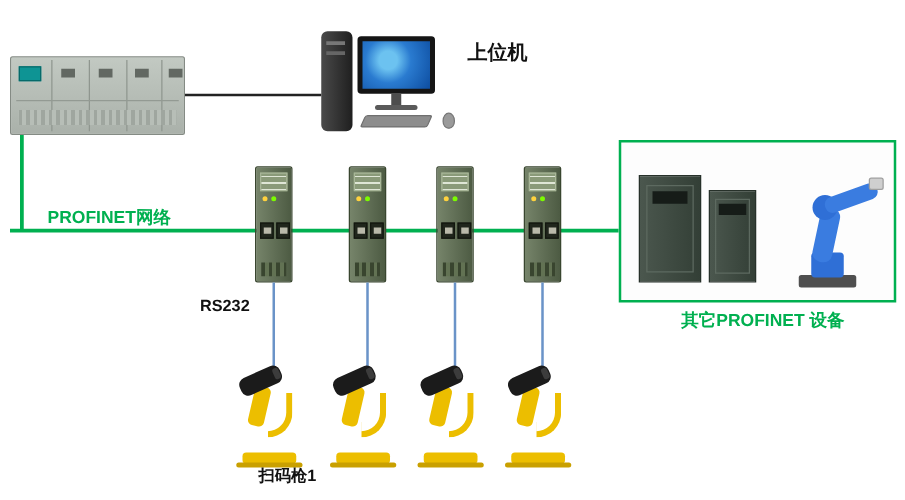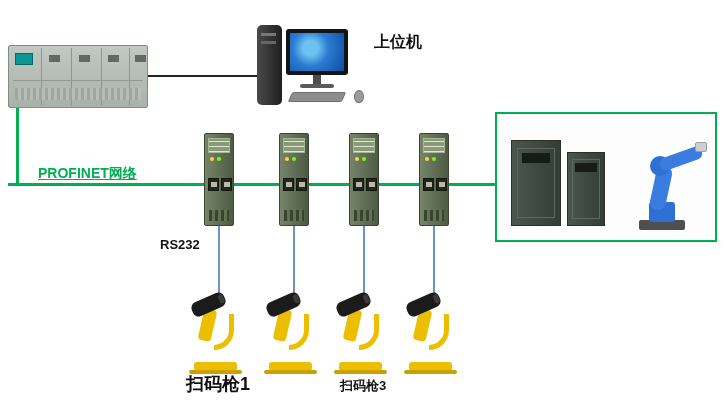--- a/index.html
+++ b/index.html
@@ -7,21 +7,21 @@
     --serial-blue:#6a93c8;
     --scanner-yellow:#ecbe00;
     --gateway-olive:#5c6b4f;
     --robot-blue:#2f6fd6;
   }
   *{box-sizing:border-box;margin:0;padding:0;}
   body{background:#ffffff;font-family:"Liberation Sans","DejaVu Sans",sans-serif;}
   .canvas{position:relative;width:724px;height:400px;background:#ffffff;overflow:hidden;}
 
   .label{position:absolute;font-weight:bold;color:#111;white-space:nowrap;}
-  .label.green{color:var(--network-green);text-decoration:underline;}
+  .label.green{color:var(--network-green);}
 
   
   .line{position:absolute;}
   .line.black{background:#222;}
   .line.green{background:var(--network-green);}
   .line.blue{background:var(--serial-blue);}
 
   
   .plc{position:absolute;left:8px;top:45px;width:140px;height:63px;
        background:linear-gradient(#c2c9c2,#aab1aa);border:1px solid #848b84;border-radius:2px;}
@@ -190,35 +190,35 @@
     <div class="sc-foot"></div>
   </div>
   <div class="scanner" style="left:401px">
     <div class="sc-hook"></div>
     <div class="sc-neck"></div>
     <div class="sc-head"></div>
     <div class="sc-base"></div>
     <div class="sc-foot"></div>
   </div>
 
-  <div class="label" style="left:183px;top:372px;width:70px;text-align:center;font-size:18px">扫码枪1</div>
-  <div class="label" style="left:328px;top:377px;width:70px;text-align:center;font-size:13px">扫码枪3</div>
+  <div class="label" style="left:183px;top:372px;width:70px;text-align:right;font-size:13px">扫码枪1</div>
 
   <div class="pn-box">
     <div class="cabinet cab1">
       <div class="cab-door"></div>
       <div class="cab-panel"></div>
     </div>
     <div class="cabinet cab2">
       <div class="cab-door"></div>
       <div class="cab-panel"></div>
     </div>
     <div class="robot">
       <div class="rb-base"></div>
       <div class="rb-ped"></div>
       <div class="rb-lower"></div>
       <div class="rb-joint"></div>
       <div class="rb-upper"></div>
       <div class="rb-wrist"></div>
     </div>
   </div>
+  <div class="label green" style="left:545px;top:248px;font-size:14px">其它PROFINET 设备</div>
 
 </div>
 
 </body></html>

